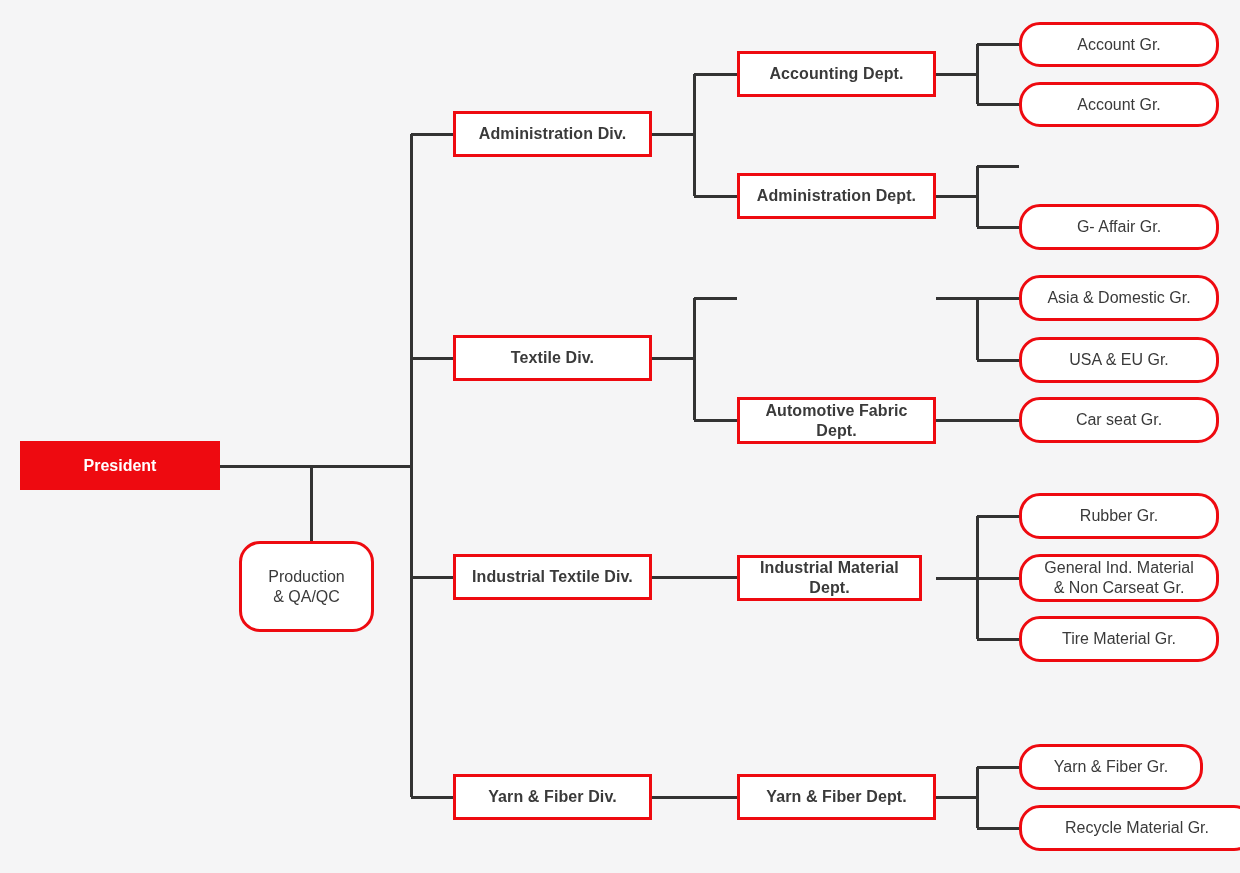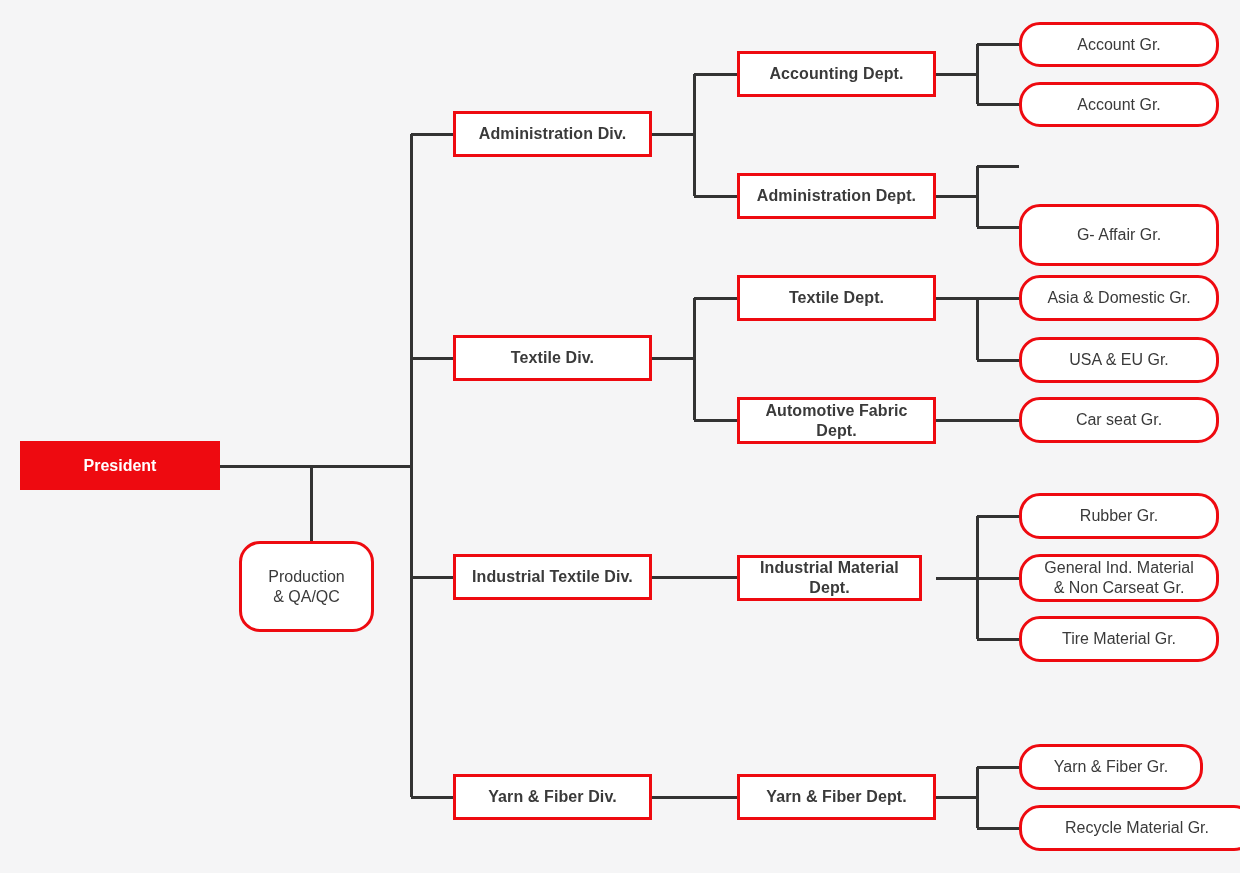--- a/index.html
+++ b/index.html
@@ -87,30 +87,29 @@
   <div class="node node--regular" style="left:239px;top:541px;width:135px;height:91px">Production
 &amp; QA/QC</div>
 
   <div class="node node--strong" style="left:453px;top:111px;width:199px;height:46px">Administration Div.</div>
   <div class="node node--strong" style="left:453px;top:335px;width:199px;height:46px">Textile Div.</div>
   <div class="node node--strong" style="left:453px;top:554px;width:199px;height:46px">Industrial Textile Div.</div>
   <div class="node node--strong" style="left:453px;top:774px;width:199px;height:46px">Yarn &amp; Fiber Div.</div>
 
   <div class="node node--strong" style="left:737px;top:51px;width:199px;height:46px">Accounting Dept.</div>
   <div class="node node--strong" style="left:737px;top:173px;width:199px;height:46px">Administration Dept.</div>
-  <div class="node node--strong" style="left:737px;top:275px;width:199px;height:46px">Textile Dept.</div>
   <div class="node node--strong" style="left:737px;top:397px;width:199px;height:47px">Automotive Fabric
 Dept.</div>
   <div class="node node--strong" style="left:737px;top:555px;width:185px;height:46px">Industrial Material
 Dept.</div>
   <div class="node node--strong" style="left:737px;top:774px;width:199px;height:46px">Yarn &amp; Fiber Dept.</div>
 
   <div class="node node--regular" style="left:1019px;top:22px;width:200px;height:45px">Account Gr.</div>
   <div class="node node--regular" style="left:1019px;top:82px;width:200px;height:45px">Account Gr.</div>
-  <div class="node node--regular" style="left:1019px;top:204px;width:200px;height:62px">G- Affair Gr.</div>
+  <div class="node node--regular" style="left:1019px;top:204px;width:200px;height:46px">G- Affair Gr.</div>
   <div class="node node--regular" style="left:1019px;top:275px;width:200px;height:46px">Asia &amp; Domestic Gr.</div>
   <div class="node node--regular" style="left:1019px;top:337px;width:200px;height:46px">USA &amp; EU Gr.</div>
   <div class="node node--regular" style="left:1019px;top:397px;width:200px;height:46px">Car seat Gr.</div>
   <div class="node node--regular" style="left:1019px;top:493px;width:200px;height:46px">Rubber Gr.</div>
   <div class="node node--regular" style="left:1019px;top:554px;width:200px;height:48px">General Ind. Material
 &amp; Non Carseat Gr.</div>
   <div class="node node--regular" style="left:1019px;top:616px;width:200px;height:46px">Tire Material Gr.</div>
   <div class="node node--regular" style="left:1019px;top:744px;width:184px;height:46px">Yarn &amp; Fiber Gr.</div>
   <div class="node node--regular" style="left:1019px;top:805px;width:236px;height:46px">Recycle Material Gr.</div>
 

